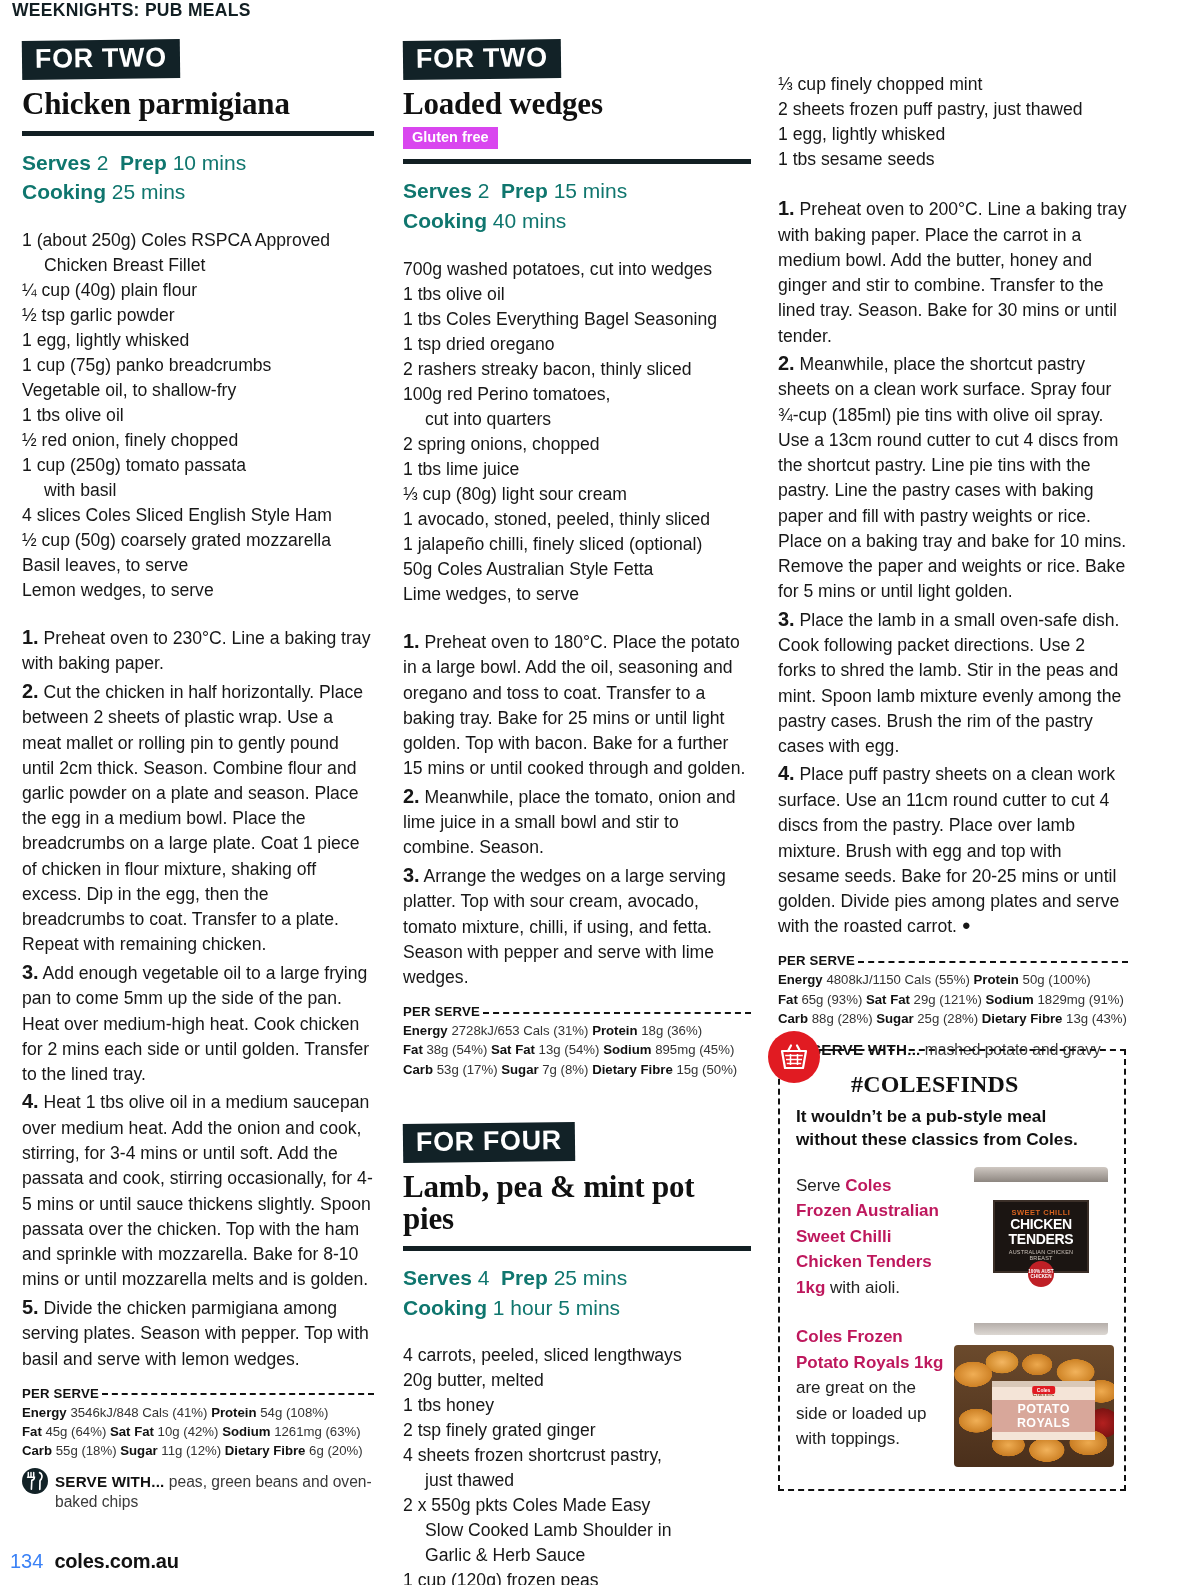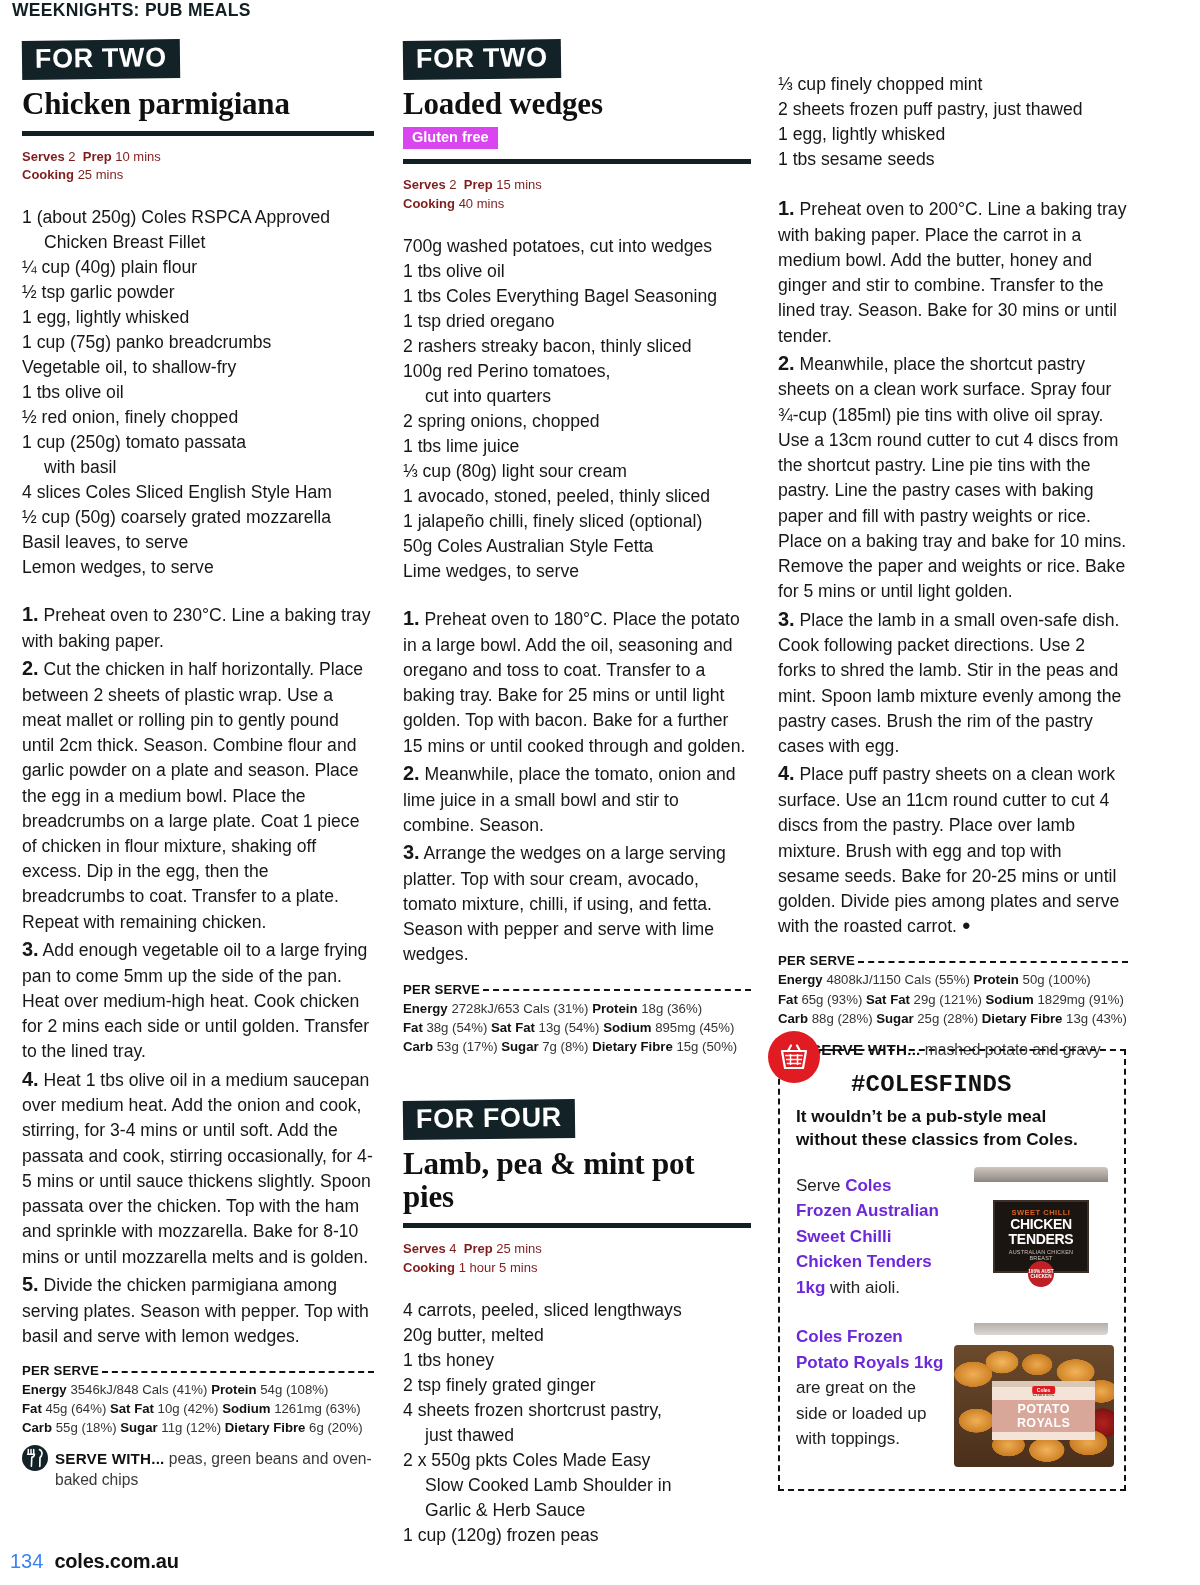--- a/index.html
+++ b/index.html
@@ -51,21 +51,21 @@
     font-weight:bold; font-size:14.5px;
     padding:3px 9px 4px 9px;
     margin-top:6px;
     line-height:1.1;
   }
   .rule {
     height:5px; background:#121f23;
     margin-top:10px; margin-bottom:12px;
   }
   .meta {
-    font-size:13px; line-height:1.42; color:#7f1d1d;
+    font-size:21px; line-height:1.42; color:#0f766e;
   }
   .meta b { font-weight:bold; }
 
   
   .ing {
     margin-top:21px;
     font-size:17.6px;
     line-height:1.42;
     color:#171717;
   }
@@ -116,31 +116,31 @@
     border:2px dashed #111;
     padding:14px 16px 10px 16px;
   }
   .finds-logo {
     position:absolute; left:-12px; top:-20px;
     width:52px; height:52px; border-radius:50%;
     background:#e11b22;
     display:flex; align-items:center; justify-content:center;
   }
   .finds-title {
-    font-family:Liberation Mono, monospace;
+    font-family:Liberation Serif, serif;
     font-weight:bold; font-size:24px; letter-spacing:.2px;
     margin-left:55px; margin-top:6px; color:#111;
   }
   .finds-sub {
     font-size:17.2px; font-weight:bold; line-height:1.33;
     margin-top:7px; color:#111;
   }
   .finds-body { position:relative; margin-top:22px; }
   .finds-col { width:150px; font-size:17px; line-height:1.5; color:#222; }
-  .finds-col b { font-weight:bold; color:#6d28d9; }
+  .finds-col b { font-weight:bold; color:#be185d; }
   .gap { height:24px; }
 
   
   .prod {
     position:absolute; border-radius:4px; overflow:hidden;
   }
   .prod1 { left:178px; top:-6px; width:134px; height:168px; }
   .prod2 { left:158px; top:172px; width:160px; height:122px; }
 
   .bag-tenders {

